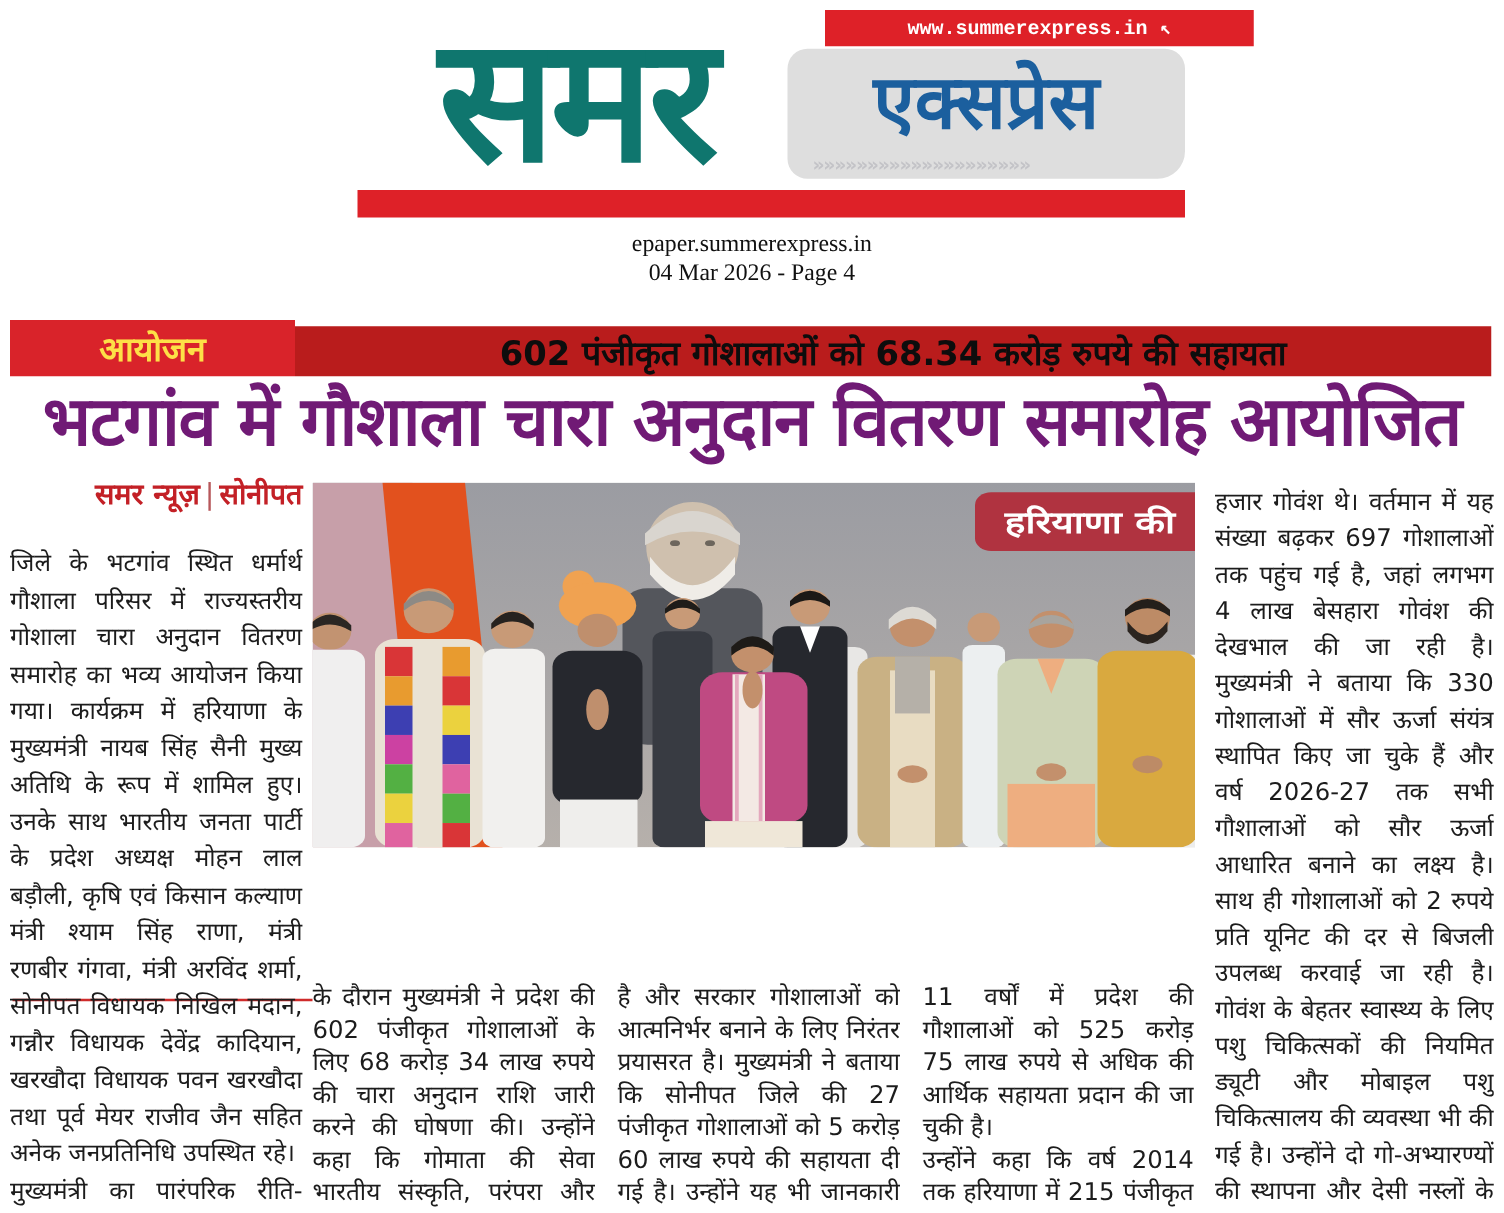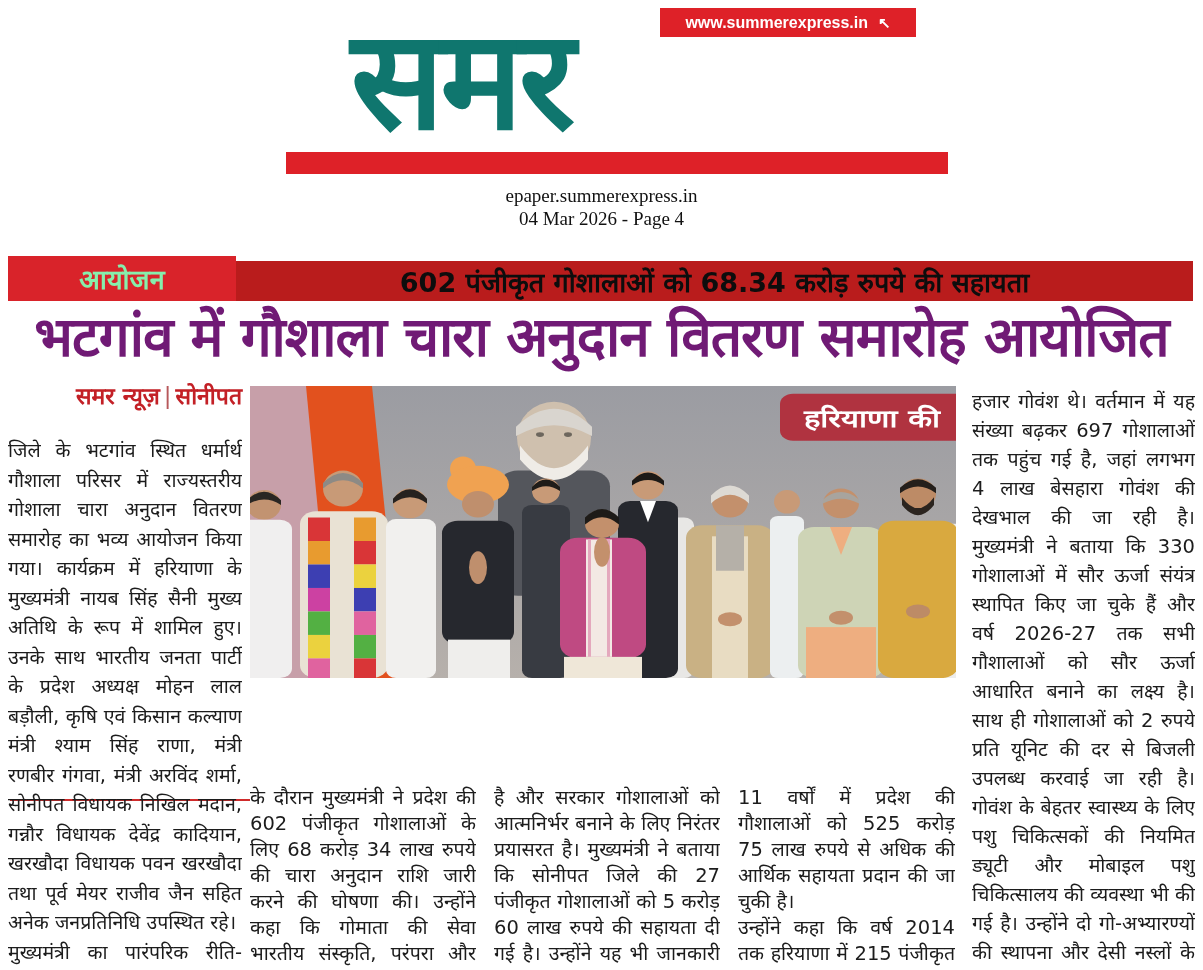--- a/index.html
+++ b/index.html
@@ -1,41 +1,41 @@
 <!DOCTYPE html>
 <html><head>
 <meta charset="utf-8">
 <style>
   * { margin:0; padding:0; box-sizing:border-box; }
   html,body { background:#ffffff; }
   body { font-family:"DejaVu Sans", sans-serif; }
   .page { position:relative; width:1203px; height:970px; background:#ffffff; overflow:hidden; margin:0 auto; }
 
   
-  .url-bar { position:absolute; left:660px; top:8px; width:256px; height:29px;
+  .url-bar { position:absolute; left:660px; top:8px; width:343px; height:29px;
     background:#de2128; color:#fff; display:flex; align-items:center; justify-content:center;
-    gap:10px; font-family:Liberation Sans, sans-serif; font-weight:bold; font-size:16px; }
+    gap:10px; font-family:Liberation Mono, monospace; font-weight:bold; font-size:16px; }
   .url-bar .cursor { font-size:15px; font-weight:bold; }
   .masthead-title { position:absolute; left:286px; top:2px; width:350px; height:160px;
     color:#0f766e; font-size:138px; line-height:158px; font-weight:900; text-align:center;
     white-space:nowrap; overflow:hidden; letter-spacing:-4px; }
   .masthead-box { position:absolute; left:630px; top:39px; width:318px; height:104px;
     background:#dedede; border-radius:16px 16px 22px 16px; overflow:hidden; }
   .masthead-sub { position:absolute; left:0; top:2px; width:100%; text-align:center;
     color:#1b5f9e; font-size:60px; line-height:82px; font-weight:900; white-space:nowrap; }
   .masthead-chevrons { position:absolute; left:20px; bottom:2px; color:#c3c3c7;
     font-size:15px; font-weight:bold; letter-spacing:-1px; font-family:"DejaVu Sans", sans-serif; }
   .masthead-bar { position:absolute; left:286px; top:152px; width:662px; height:22px; background:#de2128; }
 
   .meta-block { position:absolute; left:0; top:184px; width:1203px; text-align:center;
     font-family:Liberation Serif, serif; color:#111; font-size:19px; line-height:23px; }
 
   
   .section-label { position:absolute; left:8px; top:256px; width:228px; height:45px;
-    background:#d9232a; color:#86efac; display:flex; align-items:center; justify-content:center;
+    background:#d9232a; color:#fde047; display:flex; align-items:center; justify-content:center;
     font-size:27px; font-weight:bold; }
   .kicker-strip { position:absolute; left:236px; top:261px; width:957px; height:40px;
     background:#b91c1c; color:#0d0d0d; display:flex; align-items:center; justify-content:center;
     font-size:27px; font-weight:bold; white-space:nowrap; overflow:hidden;text-align:right; }
 
   
   .headline { position:absolute; left:0; top:297px; width:1203px; height:82px;
     color:#701a75; font-size:55px; line-height:80px; font-weight:900; text-align:center;
     letter-spacing:-1px; white-space:nowrap; overflow:hidden; }
 
@@ -61,20 +61,24 @@
 </head>
 <body>
 
 <div class="page">
 
   <div class="url-bar">
     <span>www.summerexpress.in</span>
       <span class="cursor">↖</span>
   </div>
   <div class="masthead-title">समर</div>
+  <div class="masthead-box">
+    <div class="masthead-sub">एक्सप्रेस</div>
+    <div class="masthead-chevrons">»»»»»»»»»»»»»»»»»»»»</div>
+  </div>
   <div class="masthead-bar"></div>
 
   <div class="meta-block">
     <div>epaper.summerexpress.in</div>
     <div>04 Mar 2026 - Page 4</div>
   </div>
 
   <div class="section-label">आयोजन</div>
   <div class="kicker-strip">602 पंजीकृत गोशालाओं को 68.34 करोड़ रुपये की सहायता</div>
 

